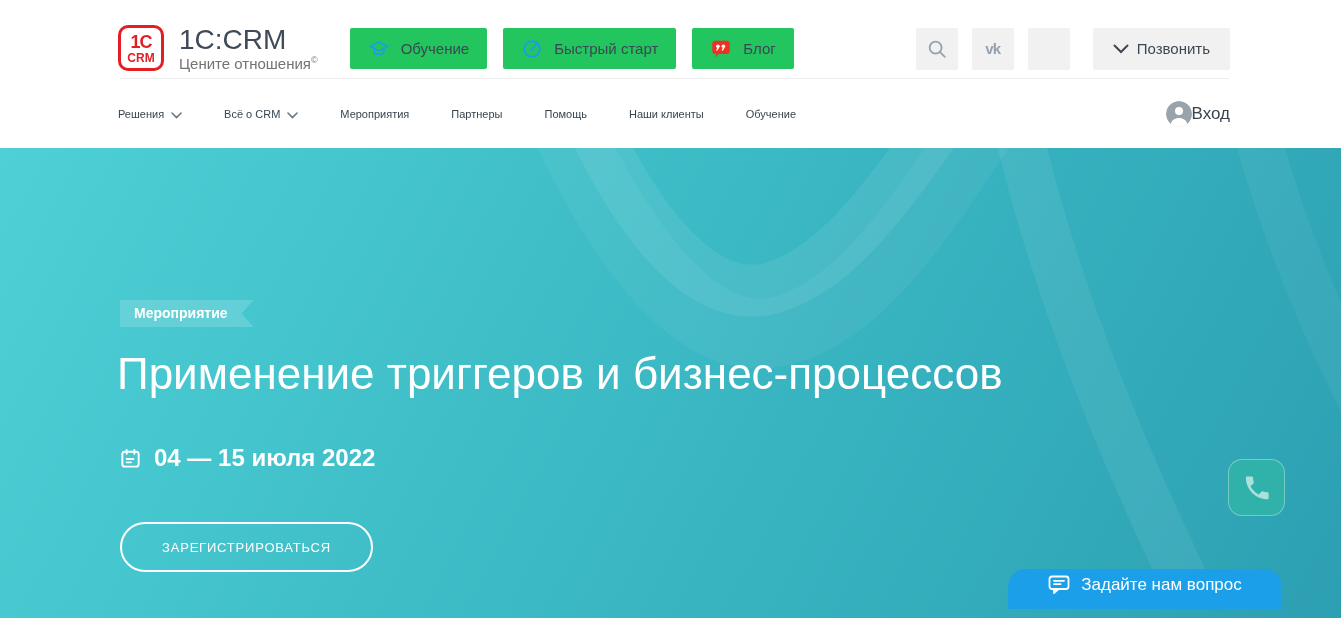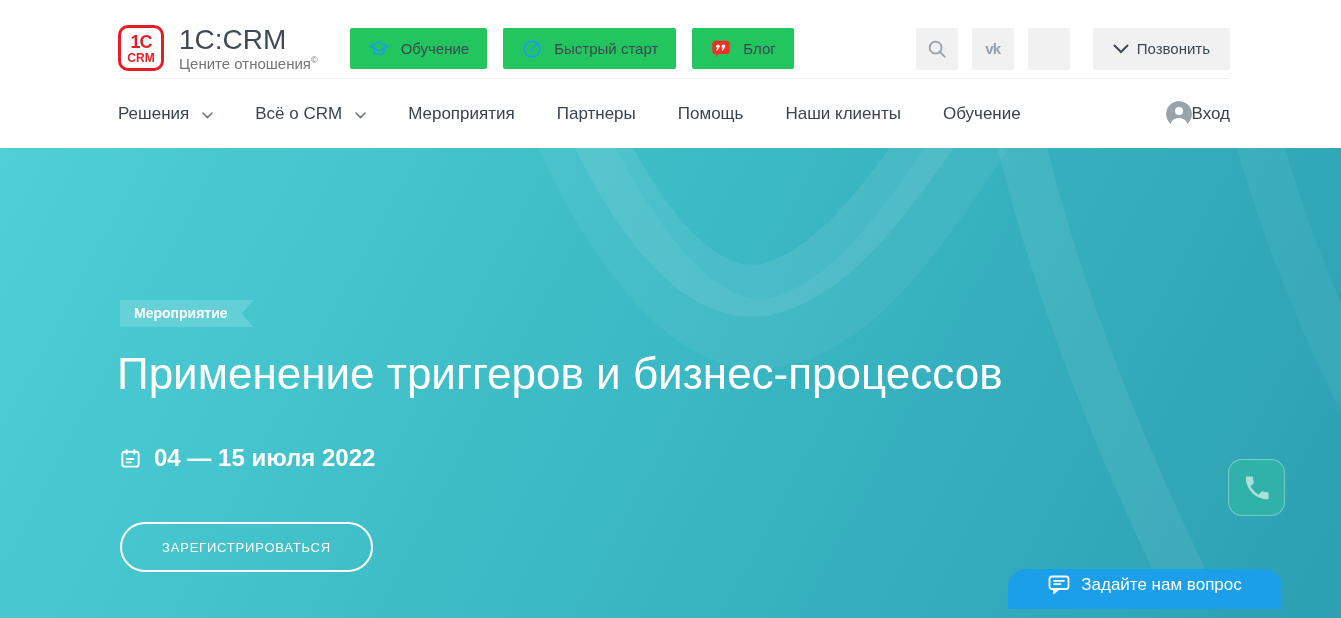--- a/index.html
+++ b/index.html
@@ -26,21 +26,21 @@
     padding:0 18px;font-size:15px;color:#3c4753;border:none;border-radius:2px;cursor:pointer;
     font-family:inherit;}
   .header-actions{margin-left:auto;display:flex;align-items:center;gap:14px;}
   .icon-btn{width:42px;height:42px;background:#f1f1f1;border:none;border-radius:2px;
     display:flex;align-items:center;justify-content:center;cursor:pointer;}
   .vk-glyph{font-size:15px;font-weight:800;color:#97a1ab;letter-spacing:-1px;}
   .call-btn{height:42px;padding:0 20px;display:flex;align-items:center;gap:8px;background:#f1f1f1;
     border:none;border-radius:2px;font-size:15px;color:#3c4753;cursor:pointer;margin-left:9px;font-family:inherit;}
   
   .mainnav{display:flex;align-items:center;height:69px;margin:0 111px 0 118px;background:#fff;}
-  .nav-item{display:flex;align-items:center;gap:13px;margin-right:42px;font-size:17px;color:#39444f;
+  .nav-item{display:flex;align-items:center;gap:7px;margin-right:42px;font-size:11px;color:#39444f;
     cursor:pointer;text-decoration:none;white-space:nowrap;}
   .caret{margin-top:3px;}
   .login{margin-left:auto;display:flex;align-items:center;gap:0;font-size:17px;color:#39444f;cursor:pointer;}
   .user-ic{width:26px;height:26px;border-radius:50%;overflow:hidden;display:block;}
   
   .hero{position:relative;height:511px;overflow:hidden;
     background:linear-gradient(118deg,#4ed0d6 0%,#3bb9c4 48%,#2c9fb2 100%);}
   .hero-pattern{position:absolute;left:0;top:0;pointer-events:none;}
   .hero-badge{position:absolute;left:120px;top:152px;background:rgba(255,255,255,0.16);
     color:#fff;font-weight:700;font-size:14px;padding:5px 26px 6px 14px;

